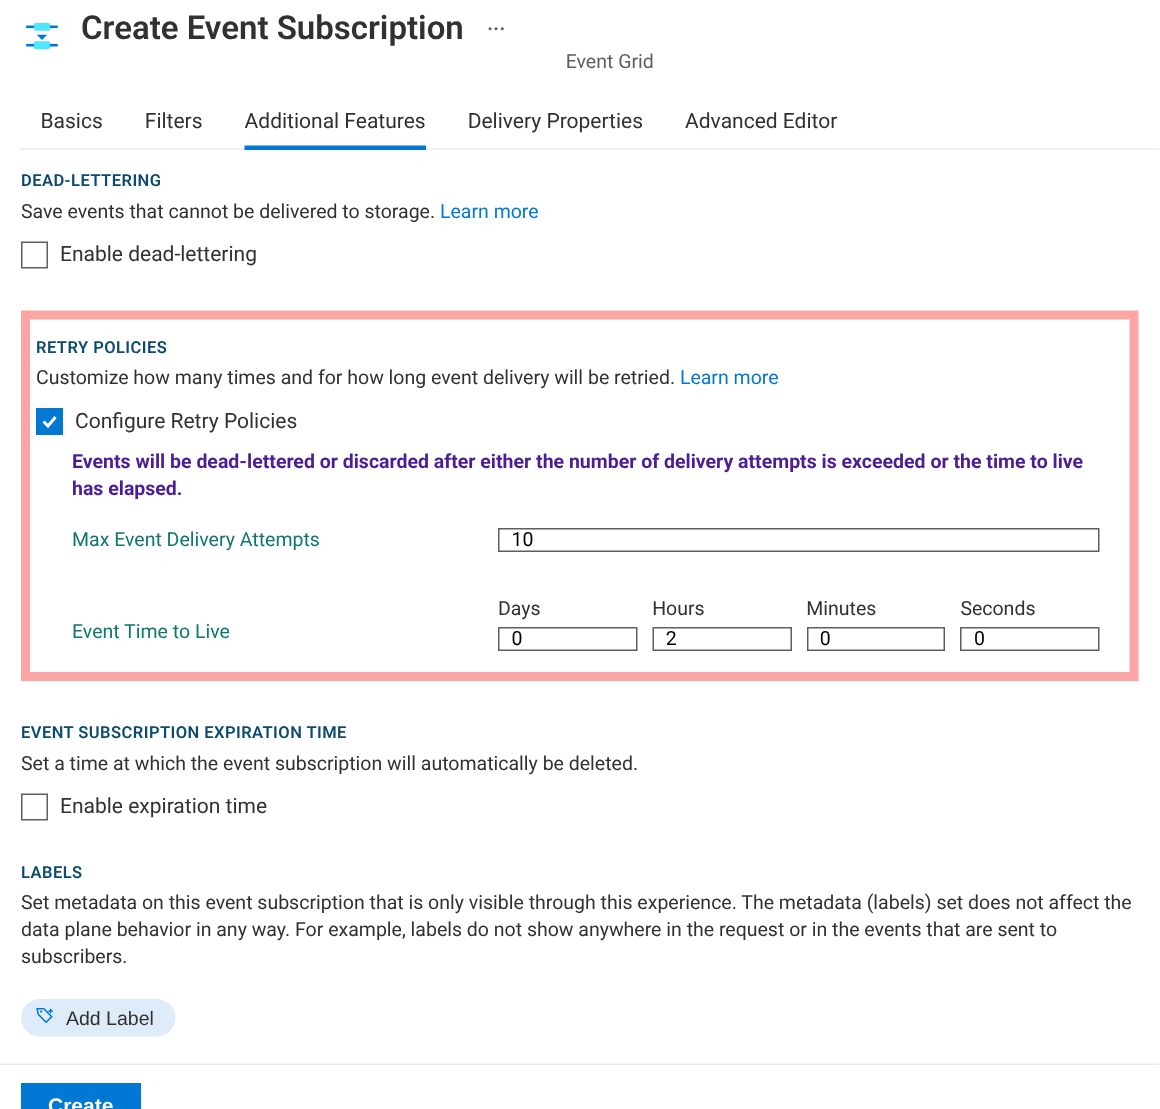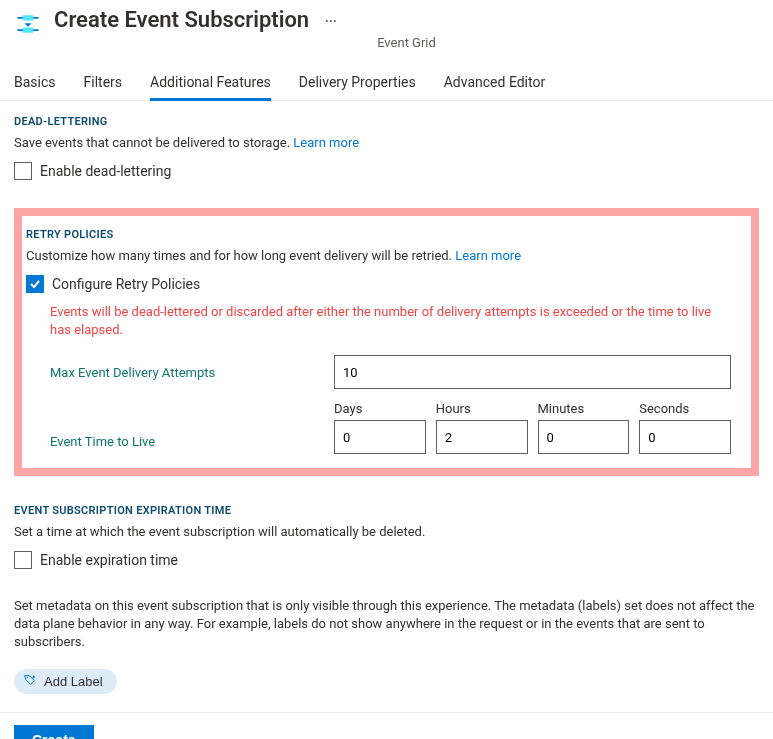--- a/index.html
+++ b/index.html
@@ -45,20 +45,21 @@
       font-size: 14px;
       color: #605e5c;
       vertical-align: middle;
     }
     .tabs {
       display: flex;
       gap: 28px;
       padding: 0 14px;
       margin-top: 14px;
       border-bottom: 1px solid #edebe9;
+      margin-left: 13px;
     }
     .tab {
       padding: 6px 0 8px 0;
       font-size: 14px;
       color: #323130;
       cursor: pointer;
       border-bottom: 3px solid transparent;
       margin-bottom: -1px;
     }
     .tab.active {
@@ -111,67 +112,69 @@
       background: #0078d4;
       border-color: #0078d4;
     }
     .chk.checked svg { display: block; }
     .chk svg { display: none; }
     .chk-label {
       font-size: 14px;
       color: #323130;
     }
     .highlight-box {
-      border: 8px solid #fca5a5;
+      border: 6px solid #fca5a5;
       padding: 12px 20px 14px 4px;
       margin-bottom: 28px;
     }
     .retry-inner {
       padding: 0 0 0 0;
     }
     .retry-note {
       font-size: 13px;
-      color: #ef4444;
+      color: #4c1d95;
       margin: 10px 0 16px 24px;
       line-height: 18px;
+      font-weight: bold;
     }
     .field-row {
       display: flex;
       align-items: center;
       margin-bottom: 12px;
       padding-left: 24px;
     }
     .field-label {
       width: 284px;
       font-size: 13px;
       color: #0f766e;
       flex-shrink: 0;
     }
     .field-control {
       flex: 1;
     }
     .text-input {
       width: 100%;
-      height: 34px;
+      height: 16px;
       border: 1px solid #605e5c;
       padding: 0 8px;
       font-size: 13px;
       font-family: inherit;
       outline: none;
     }
     .ttl-grid {
       display: flex;
       gap: 10px;
       flex: 1;
     }
     .ttl-col {
       flex: 1;
       display: flex;
       flex-direction: column;
       gap: 4px;
+      margin-top: 19px;
     }
     .ttl-col-label {
       font-size: 13px;
       color: #323130;
     }
     .add-label-btn {
       display: inline-flex;
       align-items: flex-end;
       gap: 8px;
       background: #deecf9;
@@ -301,20 +304,21 @@
     <div class="section-desc">Set a time at which the event subscription will automatically be deleted.</div>
     <div class="chk-row">
       <span class="chk">
         
       </span>
       <span class="chk-label">Enable expiration time</span>
     </div>
   </div>
 
   <div class="section" style="margin-bottom:10px;">
+    <div class="section-title">LABELS</div>
     <div class="section-desc">Set metadata on this event subscription that is only visible through this experience. The metadata (labels) set does not affect the data plane behavior in any way. For example, labels do not show anywhere in the request or in the events that are sent to subscribers.</div>
     <button class="add-label-btn">
       <span class="plus-icon">
         <svg width="12" height="12" viewBox="0 0 16 16">
           <path d="M1 2 L7 2 L14 9 L9 14 L2 7 Z" fill="none" stroke="#0078d4" stroke-width="1.3"></path>
           <circle cx="4.5" cy="4.5" r="1" fill="#0078d4"></circle>
           <path d="M13 2 v4 M11 4 h4" stroke="#0078d4" stroke-width="1.3"></path>
         </svg>
       </span>
       <span>Add Label</span>

